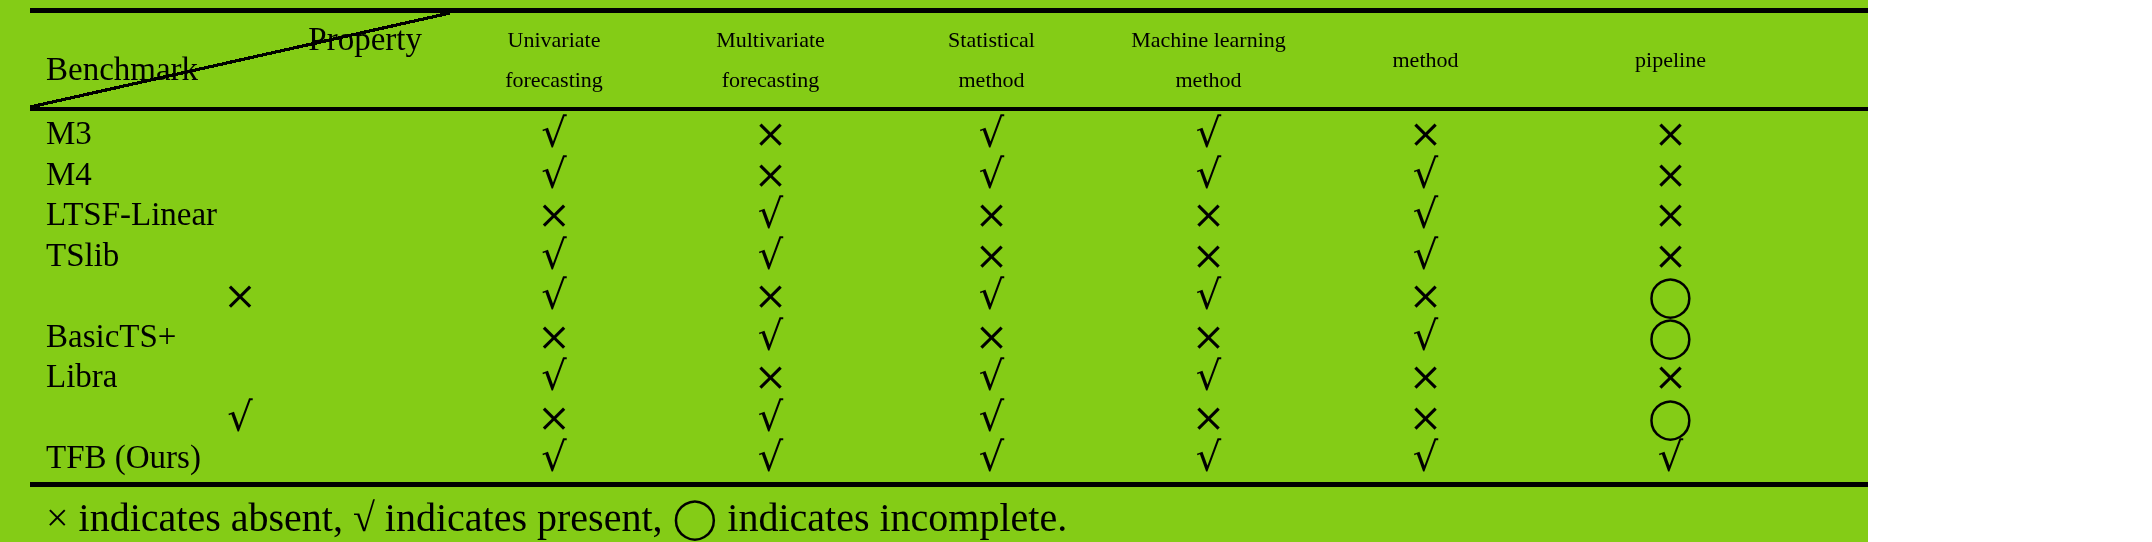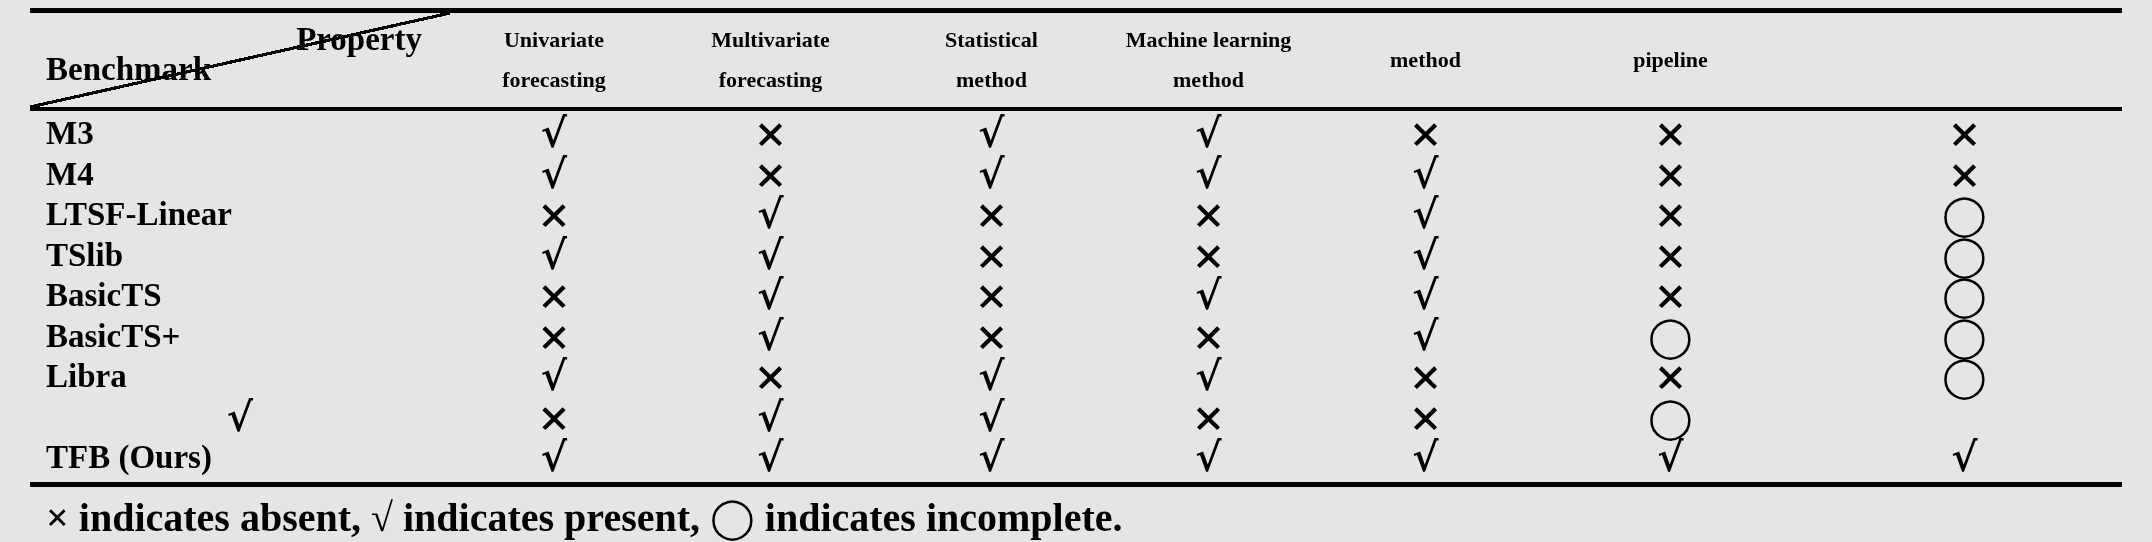--- a/index.html
+++ b/index.html
@@ -1,24 +1,23 @@
 <!DOCTYPE html>
 <html><head>
 <meta charset="utf-8">
 <style>
   html, body { margin: 0; padding: 0; background: #ffffff; }
   .page {
     position: relative;
-    width: 2152px;
+    width: 1868px;
     height: 542px;
-    background: #e5e5e5;
+    background: #84cc16;
     color: #000000;
     font-family: "Liberation Serif", "DejaVu Serif", serif;
     overflow: hidden;
-    font-weight: bold;
   }
   .table-wrap {
     margin: 8px 30px 0 30px;
     width: 2092px;
   }
   .rule-top { border-top: 5px solid #000; }
   .grid {
     display: grid;
     grid-template-columns: 420px 208px 225px 217px 217px 217px 273px 315px;
   }
@@ -164,21 +163,20 @@
     <div class="sym-cell">√</div>
     <div class="sym-cell">√</div>
     <div class="sym-cell">×</div>
     <div class="sym-cell">×</div>
     <div class="sym-cell">√</div>
     <div class="sym-cell">×</div>
     <div class="sym-cell">◯</div>
   </div>
 
   <div class="grid body-row">
-    <div class="bench-cell">BasicTS</div>
     <div class="sym-cell">×</div>
     <div class="sym-cell">√</div>
     <div class="sym-cell">×</div>
     <div class="sym-cell">√</div>
     <div class="sym-cell">√</div>
     <div class="sym-cell">×</div>
     <div class="sym-cell">◯</div>
   </div>
 
   <div class="grid body-row">

